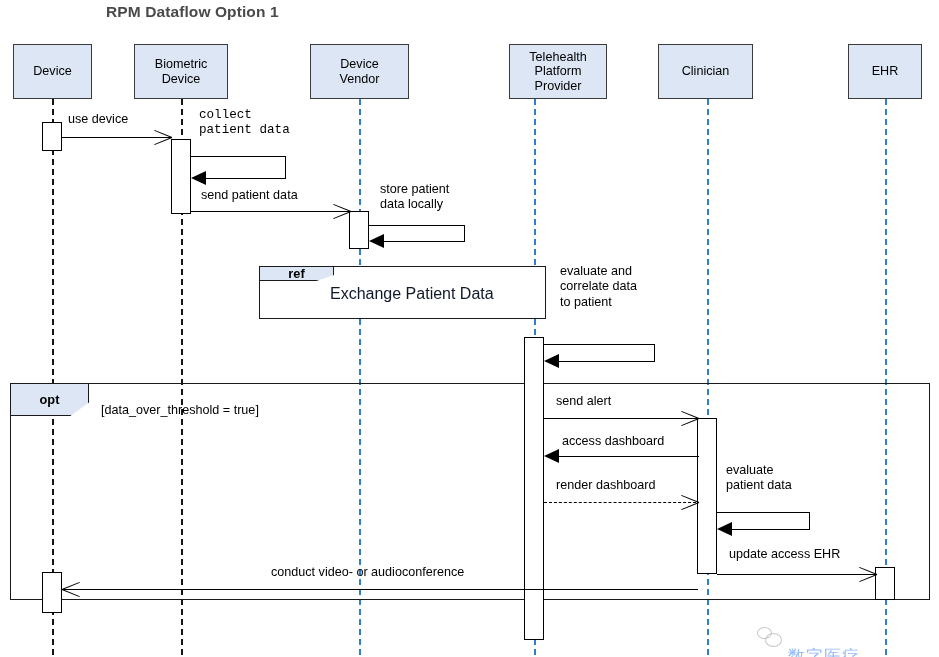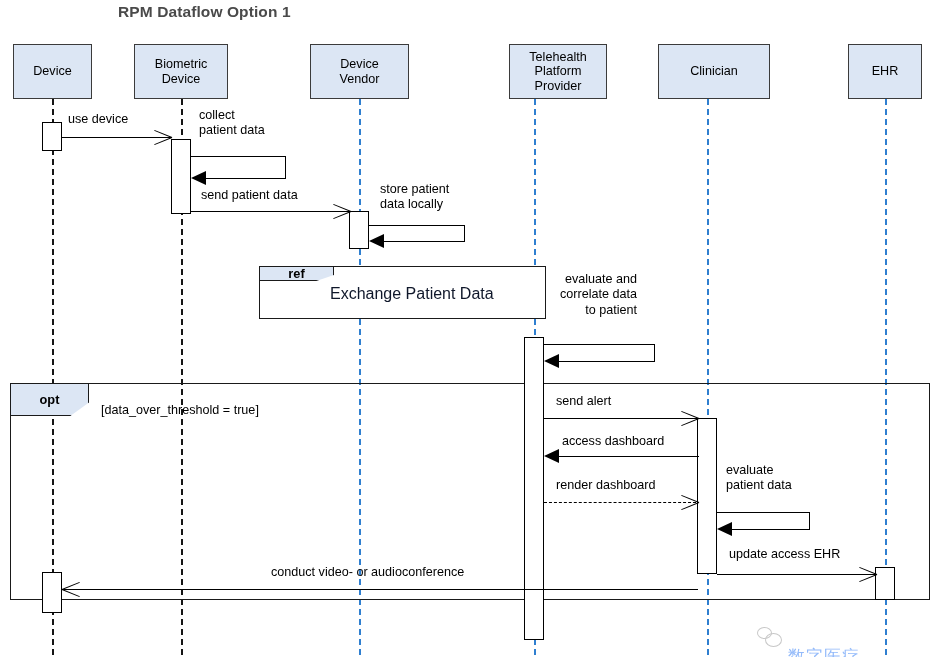--- a/index.html
+++ b/index.html
@@ -22,21 +22,20 @@
   
   #diagram-title {
     position: absolute;
     left: 106px;
     top: 3px;
     font-size: 15.5px;
     font-weight: bold;
     color: #4a4a4a;
     letter-spacing: 0.1px;
     white-space: nowrap;
-    margin-left: 12px;
   }
   
   .lifeline-head {
     position: absolute;
     box-sizing: border-box;
     background: #dce6f4;
     border: 1.6px solid #3b3b3b;
     display: flex;
     align-items: center;
     justify-content: center;
@@ -191,21 +190,21 @@
   <div id="diagram-title">RPM Dataflow Option 1</div>
 
   <div class="lifeline-head" style="left:13px;  top:44px; width:79px;  height:55px;">Device</div>
   <div class="lifeline-head" style="left:134px; top:44px; width:94px;  height:55px;">Biometric
 Device</div>
   <div class="lifeline-head" style="left:310px; top:44px; width:99px;  height:55px;">Device
 Vendor</div>
   <div class="lifeline-head" style="left:509px; top:44px; width:98px;  height:55px;">Telehealth
 Platform
 Provider</div>
-  <div class="lifeline-head" style="left:658px; top:44px; width:112px;  height:55px;">Clinician</div>
+  <div class="lifeline-head" style="left:658px; top:44px; width:95px;  height:55px;">Clinician</div>
   <div class="lifeline-head" style="left:848px; top:44px; width:74px;  height:55px;">EHR</div>
 
   <div class="lifeline-line black" style="left:52px;  top:99px; height:556px;"></div>
   <div class="lifeline-line black" style="left:181px; top:99px; height:556px;"></div>
   <div class="lifeline-line blue" style="left:359px; top:99px; height:556px;"></div>
   <div class="lifeline-line blue" style="left:534px; top:99px; height:556px;"></div>
   <div class="lifeline-line blue" style="left:707px; top:99px; height:556px;"></div>
   <div class="lifeline-line blue" style="left:885px; top:99px; height:556px;"></div>
 
   <div class="fragment filled" style="left:259px; top:266px; width:287px; height:53px;">
@@ -230,42 +229,42 @@
   <div class="open-arrow right" style="left:153px; top:127px;">
       <i></i>
       <i></i>
     </div>
   <div class="msg-label" style="left:68px; top:112px;">use device</div>
 
   <div class="msg-line" style="left:191px; top:156px; width:95px;"></div>
   <div class="seg-v" style="left:285px; top:156px; height:22px;"></div>
   <div class="msg-line" style="left:205px; top:178px; width:81px;"></div>
   <div class="arrow filled-left" style="left:191px; top:171px;"></div>
-  <div class="msg-label" style="left:199px; top:108px;">collect
+  <div class="msg-label" style="left:199px; top:108px;font-family:Liberation Mono, monospace;">collect
 patient data</div>
 
   <div class="msg-line" style="left:191px; top:211px; width:160px;"></div>
   <div class="open-arrow right" style="left:332px; top:201px;">
       <i></i>
       <i></i>
     </div>
   <div class="msg-label" style="left:201px; top:188px;">send patient data</div>
 
   <div class="msg-line" style="left:369px; top:225px; width:96px;"></div>
   <div class="seg-v" style="left:464px; top:225px; height:16px;"></div>
   <div class="msg-label" style="left:380px; top:182px;">store patient
 data locally</div>
   <div class="msg-line" style="left:383px; top:241px; width:82px;"></div>
   <div class="arrow filled-left" style="left:369px; top:234px;"></div>
 
   <div class="msg-line" style="left:544px; top:344px; width:111px;"></div>
   <div class="seg-v" style="left:654px; top:344px; height:17px;"></div>
   <div class="msg-line" style="left:558px; top:361px; width:97px;"></div>
   <div class="arrow filled-left" style="left:544px; top:354px;"></div>
-  <div class="msg-label" style="left:560px; top:272px;text-align:right;">evaluate and
+  <div class="msg-label" style="left:560px; top:264px;">evaluate and
 correlate data
 to patient</div>
 
   <div class="msg-line" style="left:544px; top:418px; width:155px;"></div>
   <div class="open-arrow right" style="left:680px; top:408px;">
       <i></i>
       <i></i>
     </div>
   <div class="msg-label" style="left:556px; top:394px;">send alert</div>
 

